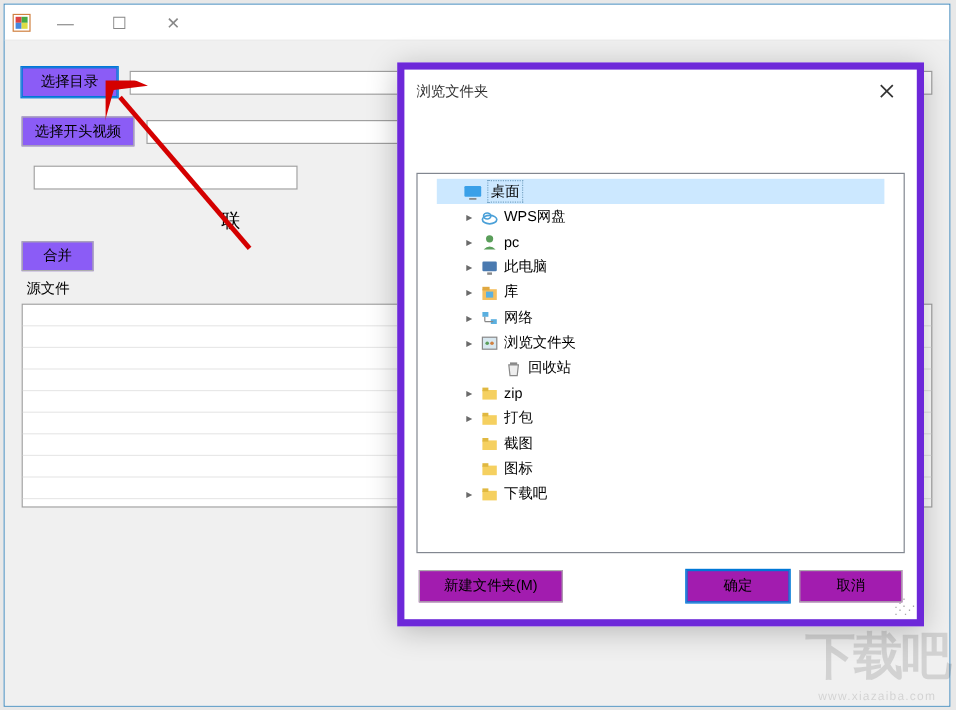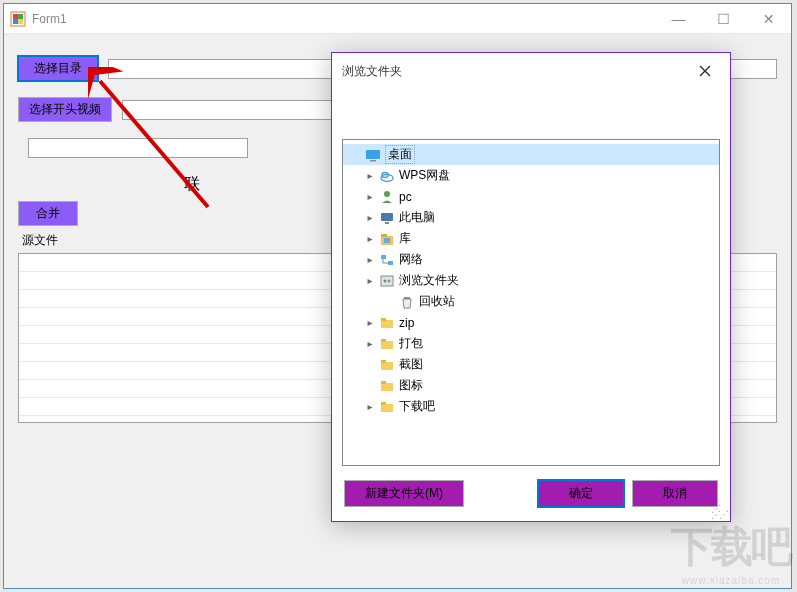--- a/index.html
+++ b/index.html
@@ -23,26 +23,26 @@
 .link-row a { color: #0066cc; text-decoration: underline; }
 
 .section-label { font-size: 12px; margin: 6px 0 0 4px; }
 .listbox { border: 1px solid #a0a0a0; background: #fff; height: 170px; margin-top: 4px; }
 .listbox .line { height: 18px; border-bottom: 1px solid #e8e8e8; }
 
 
 .arrow { position: absolute; left: 88px; top: 67px; pointer-events: none; }
 
 
-.dialog { position: absolute; left: 331px; top: 52px; width: 400px; height: 470px; background: #fff; border: 1px solid #6d28d9; box-shadow: 0 4px 24px rgba(0,0,0,.25); display: flex; flex-direction: column; }
+.dialog { position: absolute; left: 331px; top: 52px; width: 439px; height: 470px; background: #fff; border: 6px solid #6d28d9; box-shadow: 0 4px 24px rgba(0,0,0,.25); display: flex; flex-direction: column; }
 .dialog .dlg-title { height: 36px; display: flex; align-items: center; padding: 0 10px; font-size: 12px; color: #333; }
 .dialog .dlg-title .t { flex: 1; }
 .dialog .close-x { width: 30px; height: 30px; display: flex; align-items: center; justify-content: center; font-size: 15px; color: #333; }
 .dialog .prompt-area { height: 50px; }
-.dialog .tree { border: 1px solid #828790; margin: 0 10px; flex: 1; overflow: auto; font-size: 12px; padding: 4px 0; background: #fff; }
+.dialog .tree { border: 1px solid #828790; margin: 0 10px; flex: 1; overflow: auto; font-size: 12px; padding: 4px 16px; background: #fff; }
 .tree-item { display: flex; align-items: center; height: 21px; padding-left: 6px; }
 .tree-item .expander { width: 14px; text-align: center; color: #6a6a6a; font-size: 10px; }
 .tree-item .icon { width: 16px; height: 16px; margin: 0 4px 0 2px; display: flex; align-items: center; justify-content: center; }
 .tree-item.selected { background: #cce8ff; }
 .tree-item.selected .label-wrap { border: 1px dotted #7aa7c7; padding: 0 2px; }
 .indent-1 { padding-left: 20px; }
 .indent-2 { padding-left: 40px; align-items: center; }
 
 .dlg-buttons { display: flex; justify-content: flex-end; gap: 8px; padding: 14px 12px; align-items: center; }
 .dlg-buttons .btn { min-width: 86px; padding: 4px 20px; background: #a21caf; }
@@ -65,21 +65,20 @@
   <div class="titlebar">
     <span class="app-icon">
       <svg width="16" height="16">
           <rect x="1" y="1" width="14" height="14" fill="#fff" stroke="#d08040"></rect>
           <rect x="3" y="3" width="5" height="5" fill="#d44"></rect>
           <rect x="8" y="3" width="5" height="5" fill="#4a4"></rect>
           <rect x="3" y="8" width="5" height="5" fill="#48d"></rect>
           <rect x="8" y="8" width="5" height="5" fill="#dd4"></rect>
         </svg>
     </span>
-    <span class="title">Form1</span>
     <div class="win-btn">—</div>
     <div class="win-btn">☐</div>
     <div class="win-btn">✕</div>
   </div>
 
   <div class="client">
     <div class="row">
       <div class="btn focused">选择目录</div>
       <div class="textbox"></div>
     </div>

